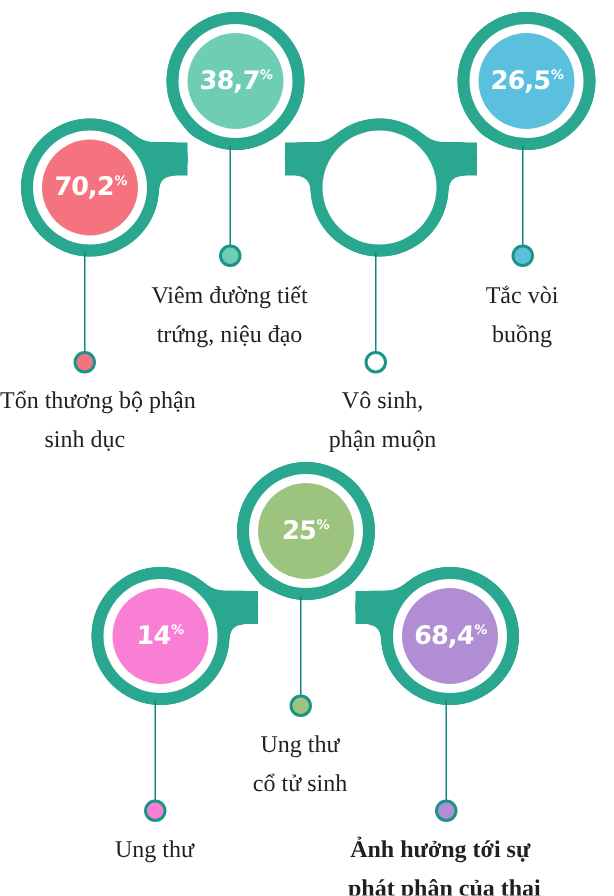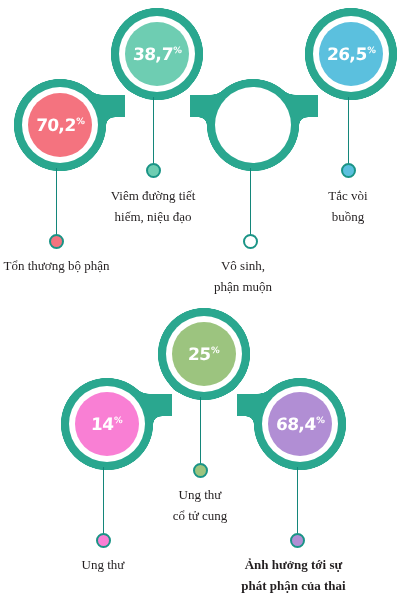--- a/index.html
+++ b/index.html
@@ -31,21 +31,21 @@
   .pct .sym{font-size:0.52em;vertical-align:super;margin-left:0px;}
 
   
   .stem{position:absolute;width:1.4px;background:#14867a;}
 
   
   .dot{position:absolute;width:15px;height:15px;border-radius:50%;
        border:2.4px solid #1a9486;box-sizing:border-box;}
 
   
-  .caption{position:absolute;color:#231f20;font-size:13px;
+  .caption{position:absolute;color:#231f20;font-size:16px;
            line-height:1.62;text-align:center;white-space:nowrap;}
   .caption .l2{display:block;}
 </style>
 </head>
 <body style="background: rgb(255, 255, 255);">
 
 <div id="stage">
 
   <svg id="goo-layer" width="409" height="597" aria-hidden="true">
     <defs>
@@ -143,44 +143,45 @@
   <div class="dot" style="left: 49px; top: 234px; background: rgb(244, 115, 127); border-color: rgb(26, 148, 134);"></div>
   <div class="dot" style="left: 146px; top: 163px; background: rgb(110, 205, 178); border-color: rgb(26, 148, 134);"></div>
   <div class="dot" style="left: 243px; top: 234px; border-color: rgb(26, 148, 134);"></div>
   <div class="dot" style="left: 341px; top: 163px; background: rgb(91, 192, 222); border-color: rgb(26, 148, 134);"></div>
   <div class="dot" style="left: 96px; top: 533px; background: rgb(249, 127, 212); border-color: rgb(26, 148, 134);"></div>
   <div class="dot" style="left: 193px; top: 463px; background: rgb(156, 196, 127); border-color: rgb(26, 148, 134);"></div>
   <div class="dot" style="left: 290px; top: 533px; background: rgb(177, 142, 212); border-color: rgb(26, 148, 134);"></div>
 
   <div class="caption" style="left: 0px; top: 255px; width: 113px; color: rgb(35, 31, 32);">
     <span>Tổn thương bộ phận</span>
+    <span class="l2">sinh dục</span>
   </div>
 
   <div class="caption" style="left: 95px; top: 185px; width: 116px; color: rgb(35, 31, 32);">
     <span>Viêm đường tiết</span>
-    <span class="l2">hiếm, niệu đạo</span>
+    <span class="l2">trứng, niệu đạo</span>
   </div>
 
-  <div class="caption" style="left: 190px; top: 255px; width: 106px; color: rgb(35, 31, 32);">
+  <div class="caption" style="left: 202px; top: 255px; width: 106px; color: rgb(35, 31, 32);">
     <span>Vô sinh,</span>
     <span class="l2">phận muộn</span>
   </div>
 
   <div class="caption" style="left: 298px; top: 185px; width: 100px; color: rgb(35, 31, 32);">
     <span>Tắc vòi</span>
     <span class="l2">buồng</span>
   </div>
 
   <div class="caption" style="left: 45px; top: 554px; width: 116px; color: rgb(35, 31, 32);">
     <span>Ung thư</span>
   </div>
 
   <div class="caption" style="left: 145px; top: 484px; width: 110px; color: rgb(35, 31, 32);">
     <span>Ung thư</span>
-    <span class="l2">cổ tử cung</span>
+    <span class="l2">cổ tử sinh</span>
   </div>
 
   <div class="caption" style="left: 232px; top: 554px; width: 123px; color: rgb(35, 31, 32); font-weight: bold;">
     <span>Ảnh hưởng tới sự</span>
     <span class="l2">phát phận của thai</span>
   </div>
 
 </div>
 
 </body></html>

